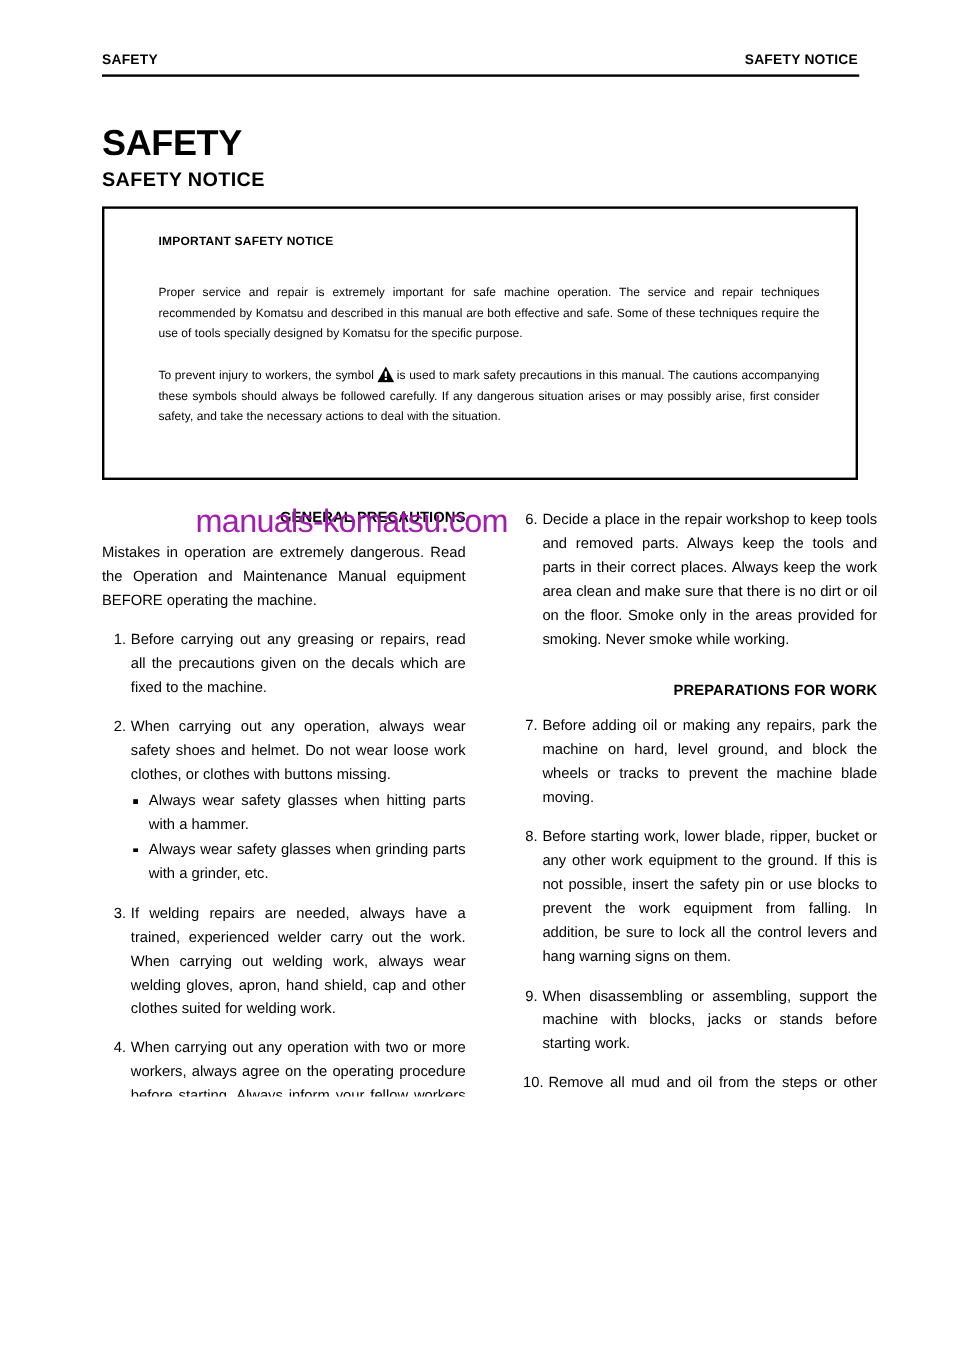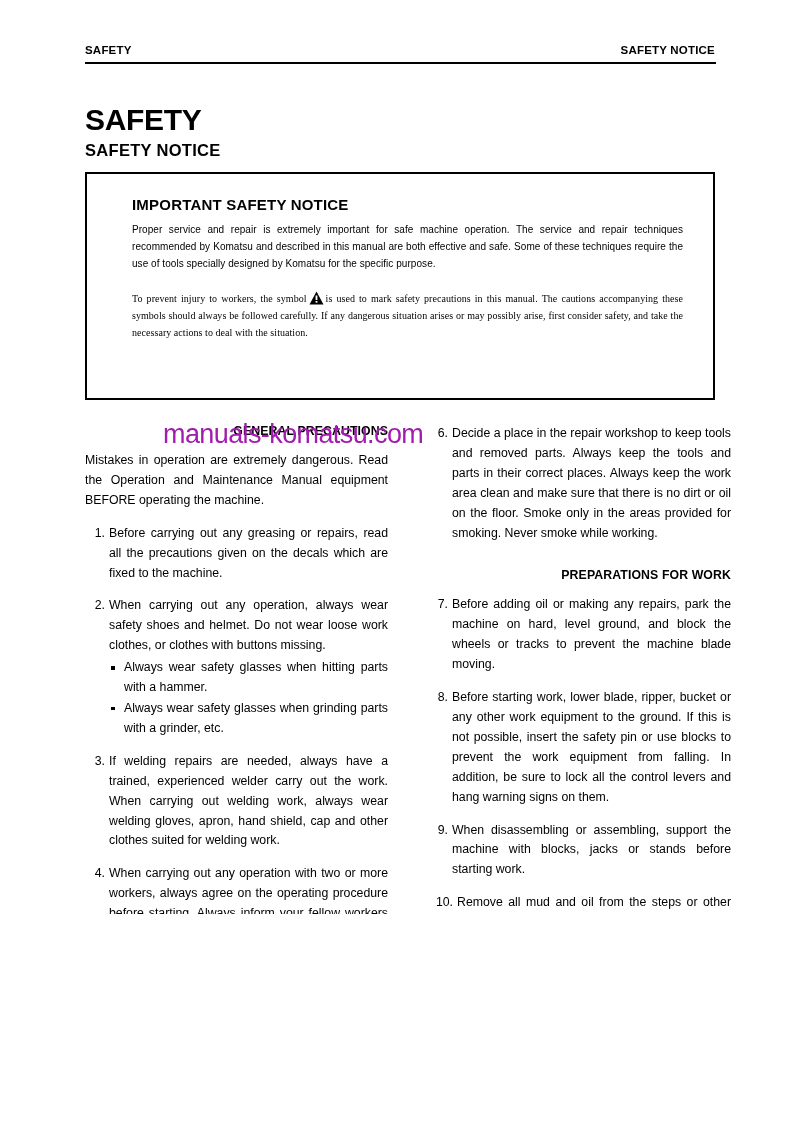--- a/index.html
+++ b/index.html
@@ -69,33 +69,33 @@
     top: 172px;
     width: 630px;
     height: 228px;
     border: 2px solid #000000;
     box-sizing: border-box;
   }
   .notice-inner {
     padding: 22px 30px 0 45px;
   }
   .notice-heading {
-    font-size: 15px;
+    font-size: 10px;
     font-weight: bold;
     letter-spacing: 0.2px;
-    margin-bottom: 8px;
+    margin-bottom: 29px;
   }
   .notice-para {
     font-size: 10px;
     line-height: 1.72;
     text-align: justify;
     margin: 0 0 17px 0;
     letter-spacing: 0.05px;
   }
-  .notice-para:last-child { margin-bottom: 0; font-family: Liberation Serif, serif; }
+  .notice-para:last-child { margin-bottom: 0; }
 
   .warn-tri {
     display: inline-block;
     vertical-align: -3px;
     width: 15px;
     height: 14px;
     margin: 0 2px;
   }
 
   

